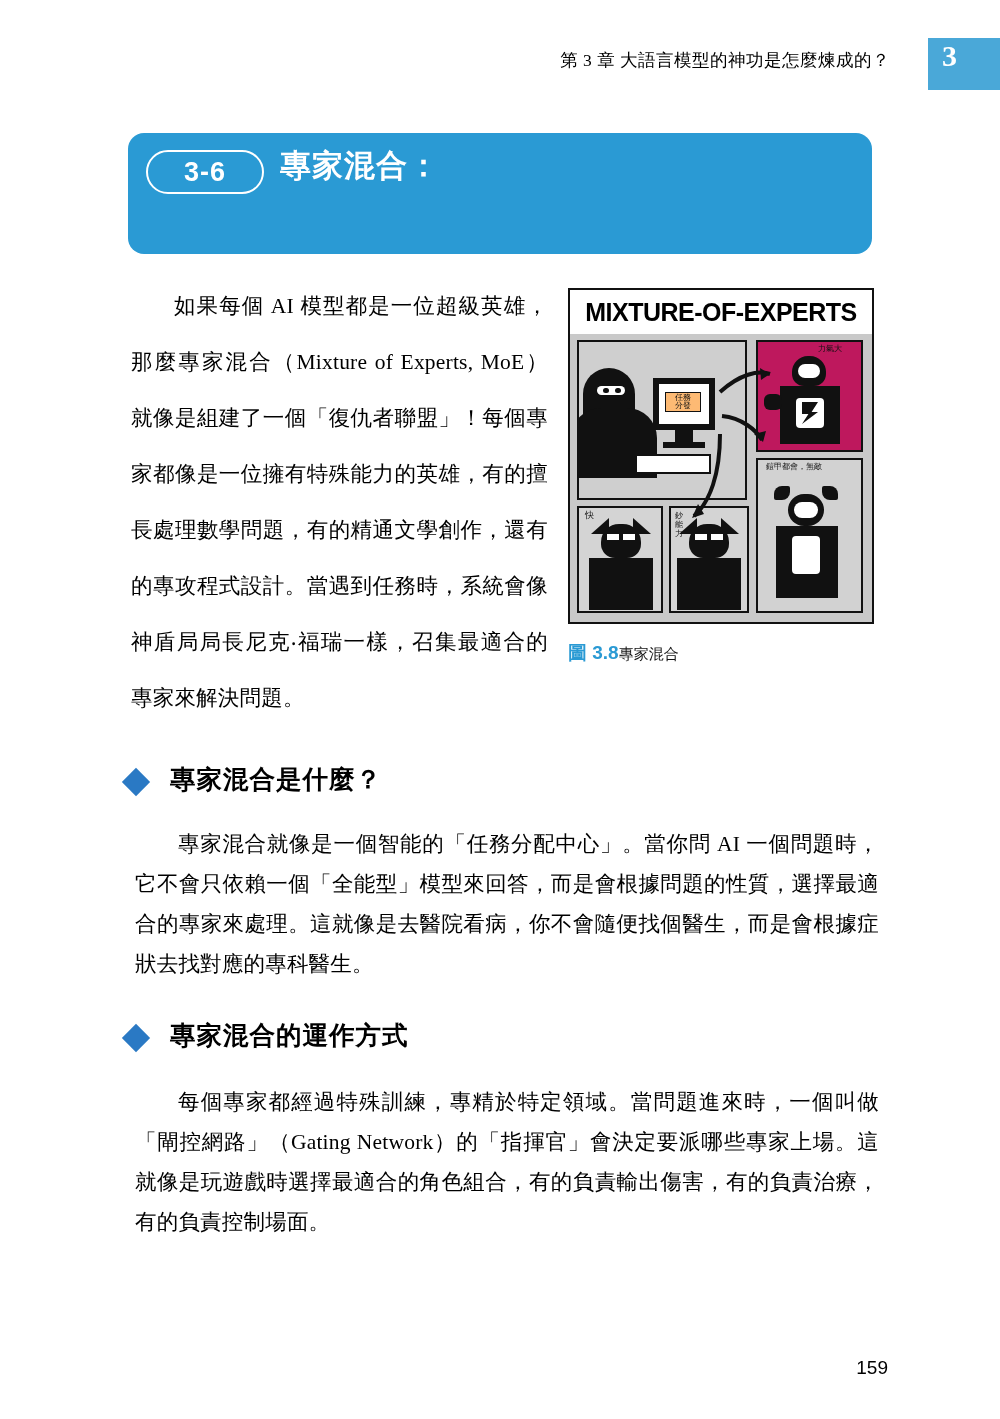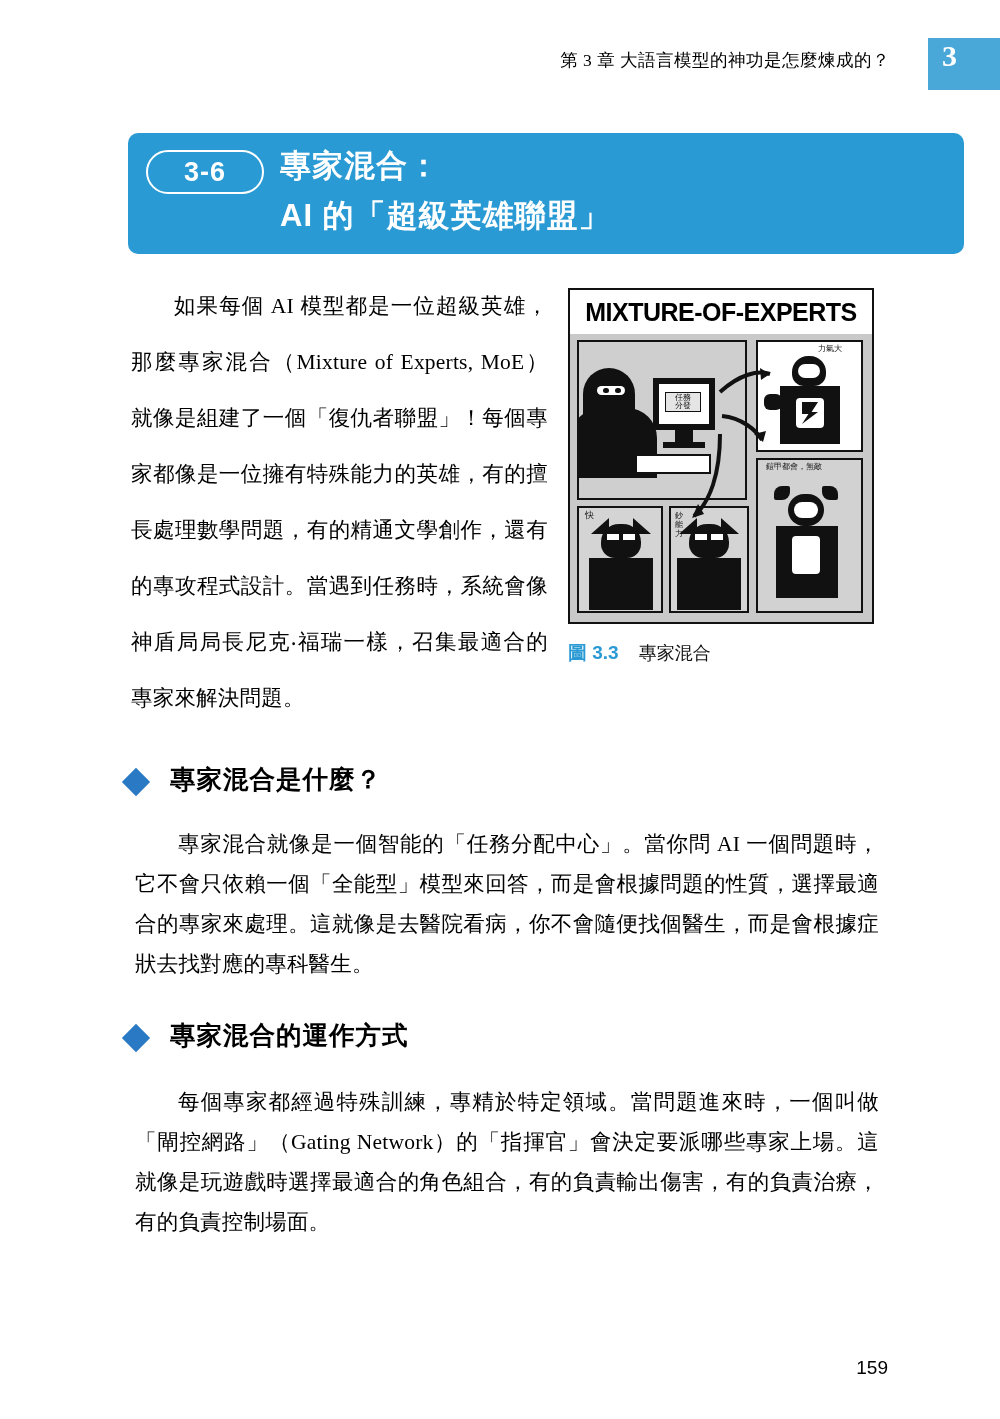--- a/index.html
+++ b/index.html
@@ -49,24 +49,24 @@
     font-size: 30px;
     font-weight: bold;
     font-family: "Liberation Serif", serif;
   }
 
   
   .section-band {
     position: absolute;
     left: 128px;
     top: 133px;
-    width: 836px;
+    width: 744px;
     height: 121px;
     background: #2a9ad4;
-    border-radius: 10px;
+    border-radius: 16px;
   }
   .sec-num-pill {
     position: absolute;
     left: 18px;
     top: 17px;
     width: 118px;
     height: 44px;
     border: 2.5px solid #ffffff;
     border-radius: 22px;
     box-sizing: border-box;
@@ -160,43 +160,43 @@
   }
   .panel {
     position: absolute;
     border: 2px solid #111;
     background: #d9d9d9;
     box-sizing: border-box;
     overflow: hidden;
   }
   
   .p-hacker { left: 7px;  top: 6px;   width: 170px; height: 160px; background:#cfcfcf; }
-  .p-super  { left: 186px;top: 6px;   width: 107px; height: 112px; background:#ffffff; }
+  .p-super  { left: 186px;top: 6px;   width: 107px; height: 112px; background:#be185d; }
   .p-thor   { left: 186px;top: 124px; width: 107px; height: 155px; background:#d2d2d2; }
   .p-bat1   { left: 7px;  top: 172px; width: 86px;  height: 107px; background:#d4d4d4; }
   .p-bat2   { left: 99px; top: 172px; width: 80px;  height: 107px; background:#d4d4d4; }
 
   .fig-caption {
     position: absolute;
     left: 568px;
     top: 640px;
     width: 320px;
     font-size: 18px;
     font-family: "Liberation Sans", sans-serif;
     white-space: nowrap;
   }
   .fig-caption .fignum {
     color: #2a9ad4;
     font-weight: bold;
     font-size: 19px;
   }
   .fig-caption .figtext {
     color: #111;
-    font-size: 18px;
-    margin-left: 20px;
+    font-size: 15px;
+    margin-left: 0;
     font-family: "Liberation Serif", serif;
   }
 
   
   .subhead {
     position: absolute;
     left: 126px;
     width: 760px;
     height: 34px;
   }
@@ -246,21 +246,21 @@
 
   
   .blk { position:absolute; background:#111; }
   .wht { position:absolute; background:#fff; }
   .lbl {
     position:absolute;
     font-family:"Liberation Sans", sans-serif;
     font-size:7px;
     line-height:8px;
     color:#111;
-    background:#e5e5e5;
+    background:#fdba74;
     border:1px solid #111;
     padding:1px 2px;
     white-space:nowrap;
   }
   .lbl.nb { border:none; background:transparent; }
   .arrow { position:absolute; }
 </style>
 </head>
 <body>
 
@@ -269,21 +269,20 @@
   <div class="chapter-tab">
     <span class="num">3</span>
   </div>
 </div>
 
 <div class="section-band">
   <div class="sec-num-pill">
     <span>3-6</span>
   </div>
   <div class="sec-title-1">專家混合：</div>
-  <div class="sec-title-2">AI 的「超級英雄聯盟」</div>
 </div>
 
 <div class="intro-col">
   <p>如果每個 AI 模型都是一位超級英雄，那麼專家混合（Mixture of Experts, MoE）就像是組建了一個「復仇者聯盟」！每個專家都像是一位擁有特殊能力的英雄，有的擅長處理數學問題，有的精通文學創作，還有的專攻程式設計。當遇到任務時，系統會像神盾局局長尼克‧福瑞一樣，召集最適合的專家來解決問題。</p>
 </div>
 
 <div class="figure-box">
   <div class="fig-title">MIXTURE-OF-EXPERTS</div>
   <div class="comic">
 
@@ -350,21 +349,21 @@
       <polygon points="200,40 190,34 191,46" fill="#111"></polygon>
       <path d="M152 82 C172 84 186 96 192 106" stroke="#111" stroke-width="4" fill="none"></path>
       <polygon points="193,108 184,100 196,97" fill="#111"></polygon>
       <path d="M150 100 C150 140 140 168 124 182" stroke="#111" stroke-width="4" fill="none"></path>
       <polygon points="122,184 134,180 128,170" fill="#111"></polygon>
     </svg>
   </div>
 </div>
 
 <div class="fig-caption">
-  <span class="fignum">圖 3.3</span><span class="figtext">專家混合</span>
+  <span class="fignum">圖 3.8</span><span class="figtext">專家混合</span>
 </div>
 
 <div class="subhead" style="top:766px;">
   <span class="dia"></span>
   <span class="txt">專家混合是什麼？</span>
 </div>
 <p class="body-para" style="top:820px;">專家混合就像是一個智能的「任務分配中心」。當你問 AI 一個問題時，它不會只依賴一個「全能型」模型來回答，而是會根據問題的性質，選擇最適合的專家來處理。這就像是去醫院看病，你不會隨便找個醫生，而是會根據症狀去找對應的專科醫生。</p>
 
 <div class="subhead" style="top:1022px;">
   <span class="dia"></span>

